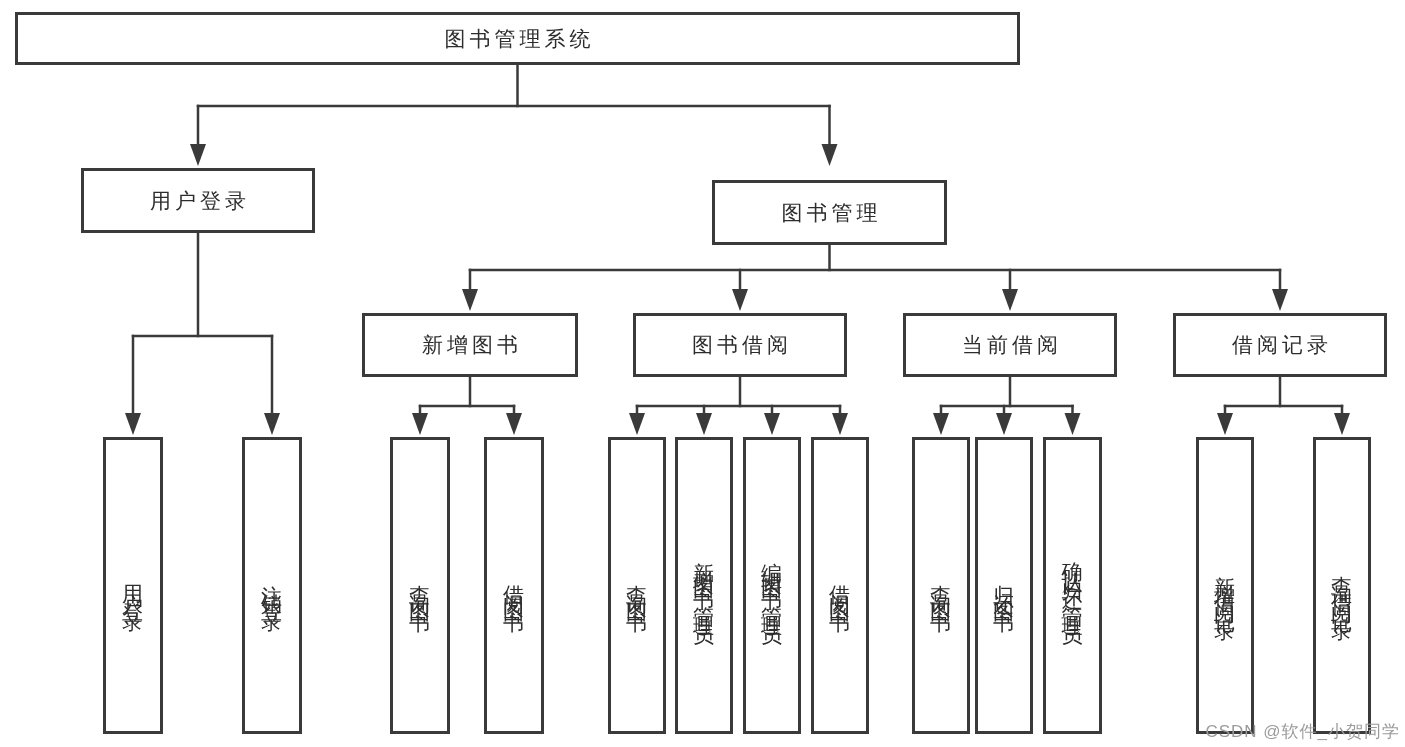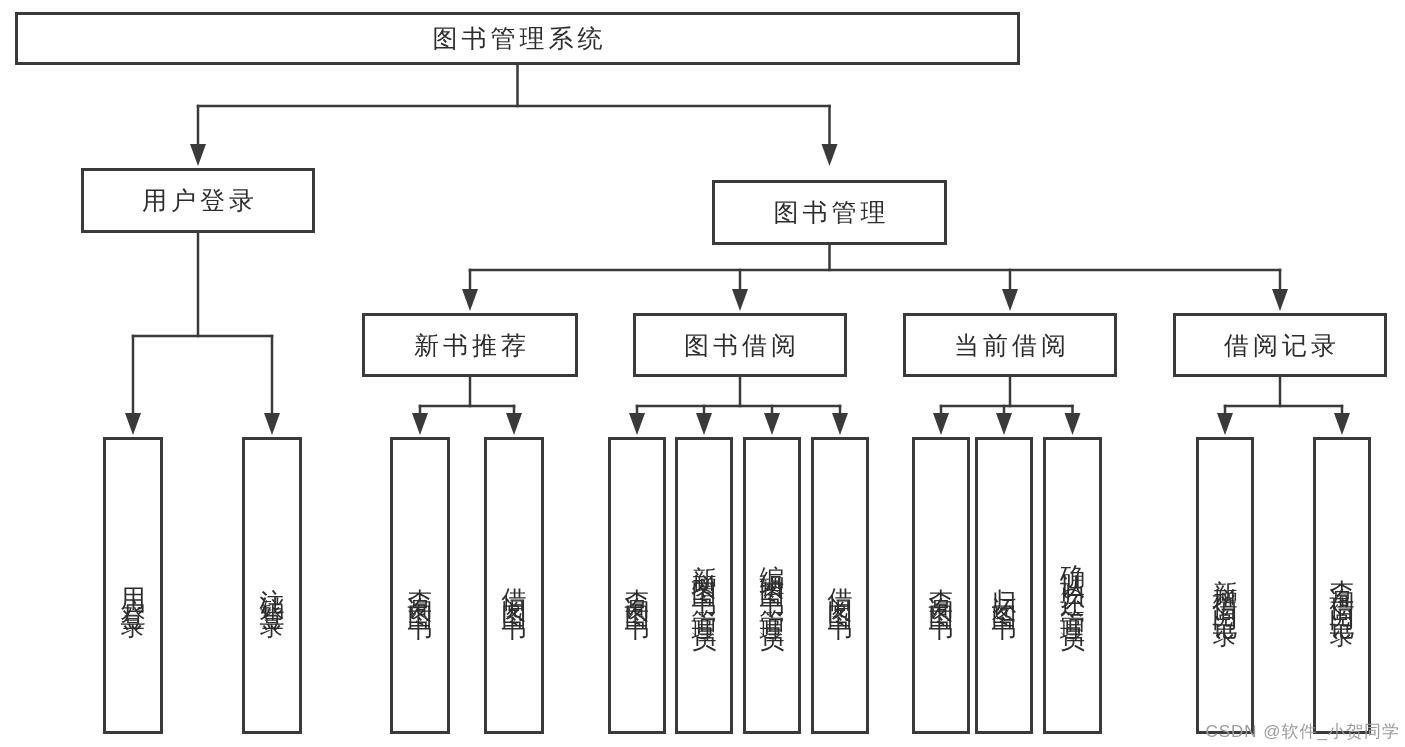--- a/index.html
+++ b/index.html
@@ -25,21 +25,21 @@
   }
   .node {
     position: absolute;
     box-sizing: border-box;
     border: 3px solid #3a3a3a;
     background: #ffffff;
     color: #2d2d2d;
     display: flex;
     align-items: center;
     justify-content: center;
-    font-size: 25px;
+    font-size: 21px;
     z-index: 2;
   }
   .node.h {
     letter-spacing: 4px;
     text-indent: 4px; 
     white-space: nowrap;
   }
   .node.v {
     writing-mode: vertical-rl;
     letter-spacing: 9px;
@@ -112,21 +112,21 @@
       <line x1="1225" y1="406" x2="1225" y2="419" stroke="#3a3a3a" stroke-width="2.5" stroke-linecap="square"></line>
       <polygon points="1217,413 1233,413 1225,435" fill="#3a3a3a"></polygon>
       <line x1="1342" y1="406" x2="1342" y2="419" stroke="#3a3a3a" stroke-width="2.5" stroke-linecap="square"></line>
       <polygon points="1334,413 1350,413 1342,435" fill="#3a3a3a"></polygon>
     </svg>
 
   <div id="nodes">
       <div class="node h" style="left: 15px; top: 12px; width: 1005px; height: 53px; border-color: rgb(58, 58, 58); background: rgb(255, 255, 255); color: rgb(45, 45, 45);">图书管理系统</div>
       <div class="node h" style="left: 81px; top: 168px; width: 234px; height: 65px; border-color: rgb(58, 58, 58); background: rgb(255, 255, 255); color: rgb(45, 45, 45);">用户登录</div>
       <div class="node h" style="left: 712px; top: 180px; width: 235px; height: 65px; border-color: rgb(58, 58, 58); background: rgb(255, 255, 255); color: rgb(45, 45, 45);">图书管理</div>
-      <div class="node h" style="left: 362px; top: 313px; width: 216px; height: 64px; border-color: rgb(58, 58, 58); background: rgb(255, 255, 255); color: rgb(45, 45, 45);">新书推荐</div>
+      <div class="node h" style="left: 362px; top: 313px; width: 216px; height: 64px; border-color: rgb(58, 58, 58); background: rgb(255, 255, 255); color: rgb(45, 45, 45);">新增图书</div>
       <div class="node h" style="left: 633px; top: 313px; width: 214px; height: 64px; border-color: rgb(58, 58, 58); background: rgb(255, 255, 255); color: rgb(45, 45, 45);">图书借阅</div>
       <div class="node h" style="left: 903px; top: 313px; width: 214px; height: 64px; border-color: rgb(58, 58, 58); background: rgb(255, 255, 255); color: rgb(45, 45, 45);">当前借阅</div>
       <div class="node h" style="left: 1173px; top: 313px; width: 214px; height: 64px; border-color: rgb(58, 58, 58); background: rgb(255, 255, 255); color: rgb(45, 45, 45);">借阅记录</div>
       <div class="node v" style="left: 103px; top: 437px; width: 60px; height: 297px; border-color: rgb(58, 58, 58); background: rgb(255, 255, 255); color: rgb(45, 45, 45);">用户登录</div>
       <div class="node v" style="left: 242px; top: 437px; width: 60px; height: 297px; border-color: rgb(58, 58, 58); background: rgb(255, 255, 255); color: rgb(45, 45, 45);">注销登录</div>
       <div class="node v" style="left: 390px; top: 437px; width: 60px; height: 297px; border-color: rgb(58, 58, 58); background: rgb(255, 255, 255); color: rgb(45, 45, 45);">查询图书</div>
       <div class="node v" style="left: 484px; top: 437px; width: 60px; height: 297px; border-color: rgb(58, 58, 58); background: rgb(255, 255, 255); color: rgb(45, 45, 45);">借阅图书</div>
       <div class="node v" style="left: 608px; top: 437px; width: 58px; height: 297px; border-color: rgb(58, 58, 58); background: rgb(255, 255, 255); color: rgb(45, 45, 45);">查询图书</div>
       <div class="node v" style="left: 675px; top: 437px; width: 58px; height: 297px; border-color: rgb(58, 58, 58); background: rgb(255, 255, 255); color: rgb(45, 45, 45);">新增图书（管理员）</div>
       <div class="node v" style="left: 743px; top: 437px; width: 58px; height: 297px; border-color: rgb(58, 58, 58); background: rgb(255, 255, 255); color: rgb(45, 45, 45);">编辑图书（管理员）</div>

